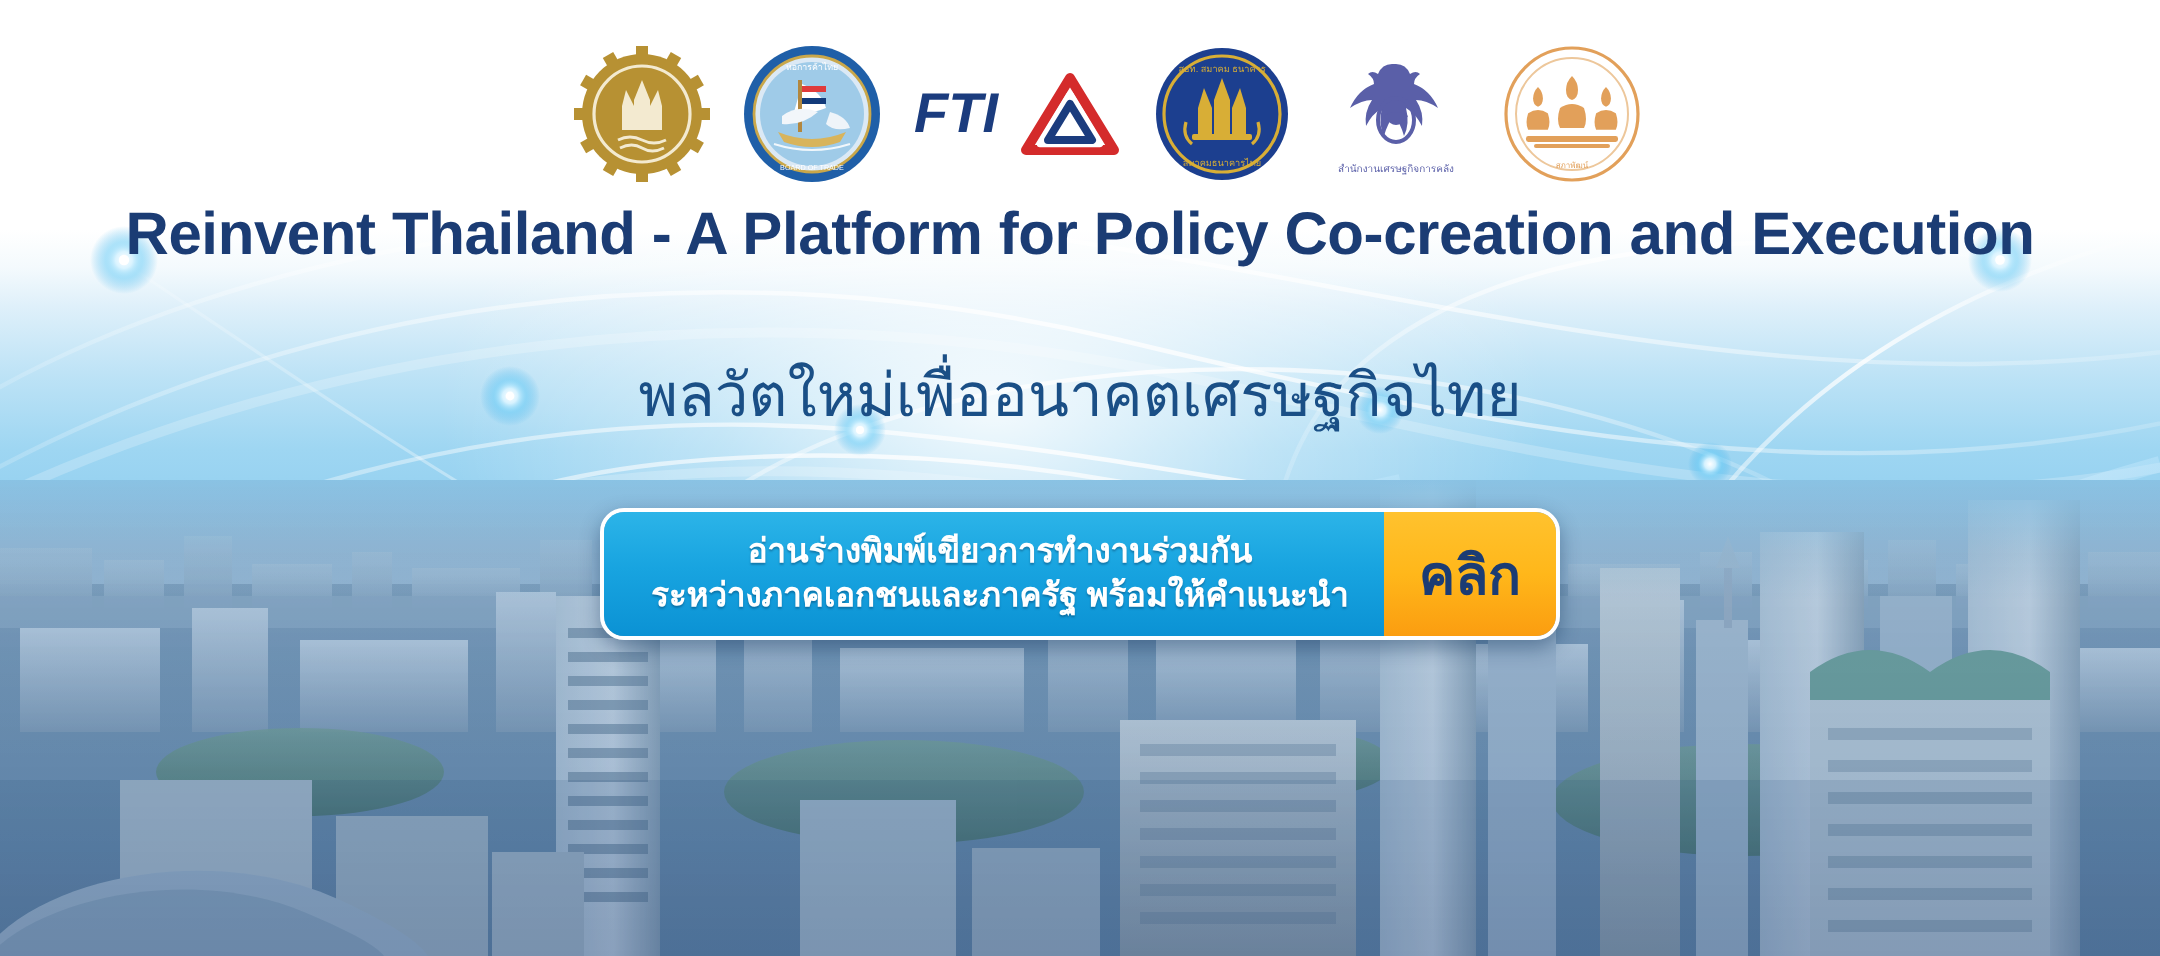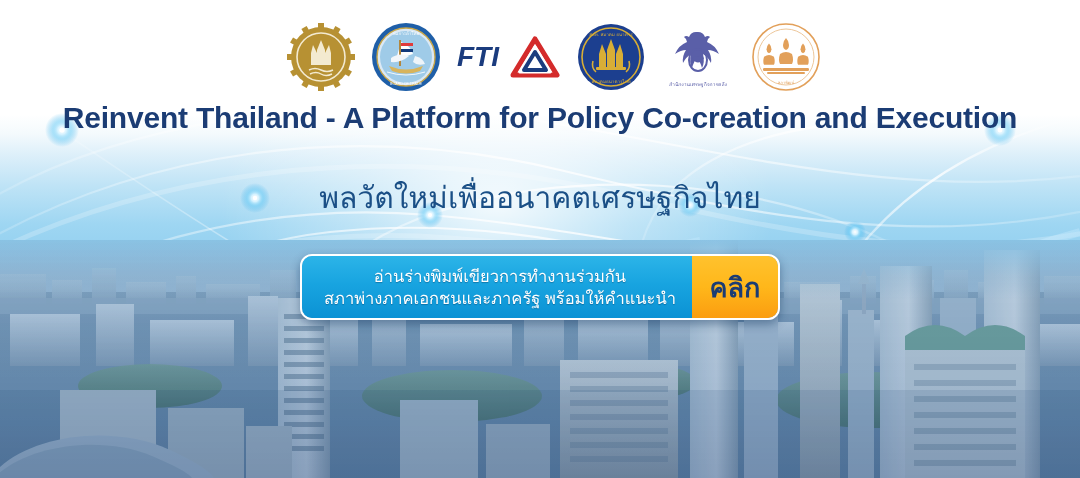--- a/index.html
+++ b/index.html
@@ -104,21 +104,21 @@
     cursor:pointer;
   }
   .cta-text {
     flex:1 1 auto;
     display:flex; flex-direction:column; align-items:center; justify-content:center;
     background:linear-gradient(to bottom, #2cb4e8 0%, #18a4e0 45%, #0b92d4 100%);
     color:#ffffff;
     padding:0 10px 0 16px;
   }
   .cta-line {
-    font-size:16.5px; font-weight:normal; line-height:1.34;
+    font-size:16.5px; font-weight:bold; line-height:1.34;
     text-shadow:0 1px 1px rgba(0,40,75,0.35);
     white-space:nowrap;
   }
   .cta-click {
     flex:0 0 86px;
     display:flex; align-items:center; justify-content:center;
     background:linear-gradient(to bottom, #ffc22e 0%, #ffb71a 50%, #fb9d10 100%);
     color:#1b3c74;
     font-size:27px; font-weight:bold;
     border-radius:0 9px 9px 0;
@@ -488,18 +488,18 @@
 
 
   </div>
 
   <div class="title-en">Reinvent Thailand - A Platform for Policy Co-creation and Execution</div>
   <div class="title-th">พลวัตใหม่เพื่ออนาคตเศรษฐกิจไทย</div>
 
   <div class="cta">
     <div class="cta-text">
       <div class="cta-line">อ่านร่างพิมพ์เขียวการทำงานร่วมกัน</div>
-      <div class="cta-line">สภาพ่างภาคเอกชนและภาครัฐ พร้อมให้คำแนะนำ</div>
+      <div class="cta-line">ระหว่างภาคเอกชนและภาครัฐ พร้อมให้คำแนะนำ</div>
     </div>
     <div class="cta-click">คลิก</div>
   </div>
 
 </div>
 
 </body></html>

